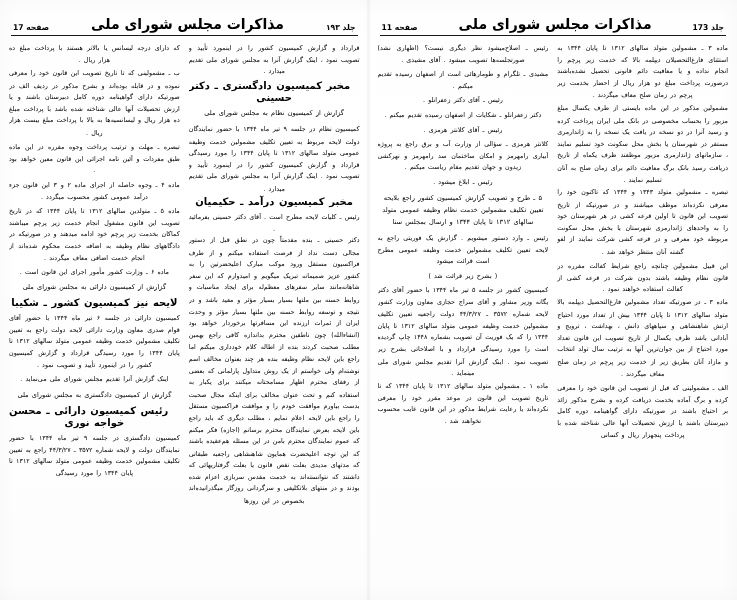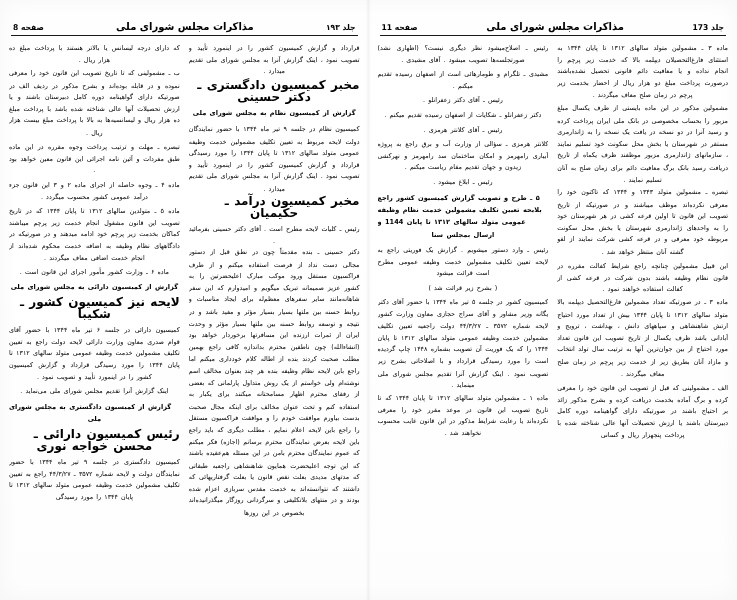--- a/index.html
+++ b/index.html
@@ -68,21 +68,21 @@
   }
   .hdr-item {
     font-size: 7.6px;
     font-weight: bold;
     letter-spacing: 0.1px;
     white-space: nowrap;
     color: #141414;
     transform: scaleY(1.06);
   }
   .hdr-center {
-    font-size: 10px;
+    font-size: 14px;
     font-weight: bold;
     color: #121212;
   }
   .rule {
     height: 0;
     border-top: 1.9px solid #1b1b1b;
     margin: 2px 2px 6px 2px;
     opacity: 0.9;
   }
 
@@ -108,31 +108,31 @@
     direction: rtl;
     color: #121212;
     word-spacing: 1.1px;
     transform: scaleY(1.02);
   }
   .para.centered {
     text-align: center;
     text-align-last: center;
   }
   .para.heading {
-    font-weight: bold;
+    font-weight: normal;
     font-size: 6.6px;
-    text-align: left;
+    text-align: center;
     text-align-last: center;
     line-height: 12.2px;
     margin: 4px 0 4px 0;
   }
   .para.subheading {
     font-weight: bold;
-    font-size: 12px;
-    text-align: right;
+    font-size: 10px;
+    text-align: left;
     text-align-last: center;
     line-height: 11.8px;
     margin: 3px 0 3px 0;
   }
 
   
   .scan-ink {
     filter: blur(0.22px) contrast(1.28) brightness(0.97);
   }
 
@@ -148,21 +148,21 @@
 <body>
 
 <div id="scan-surface"></div>
 
 <div id="spread" class="scan-ink">
 
   <div class="page page-left">
     <div class="page-header">
       <span class="hdr-item">جلد ۱۹۳</span>
       <span class="hdr-item hdr-center">مذاکرات مجلس شورای ملی</span>
-      <span class="hdr-item">صفحه 8</span>
+      <span class="hdr-item">صفحه 17</span>
     </div>
     <div class="rule"></div>
 
     <div class="columns">
       <div class="col">
         <p class="para">که دارای درجه لیسانس یا بالاتر هستند با پرداخت مبلغ ده هزار ریال .</p>
         <p class="para">ب ـ مشمولینی که تا تاریخ تصویب این قانون خود را معرفی نموده و در قابله بوده‌اند و بشرح مذکور در ردیف الف در صورتیکه دارای گواهینامه دوره کامل دبیرستان باشند و یا ارزش تحصیلات آنها عالی شناخته شده باشد با پرداخت مبلغ ده هزار ریال و لیسانسیه‌ها به بالا با پرداخت مبلغ بیست هزار ریال .</p>
         <p class="para">تبصره ـ مهلت و ترتیب پرداخت وجوه مقرره در این ماده طبق مفردات و آئین نامه اجرائی این قانون معین خواهد بود .</p>
         <p class="para">ماده ۴ ـ وجوه حاصله از اجرای ماده ۲ و ۳ این قانون جزء درآمد عمومی کشور محسوب میگردد .</p>
         <p class="para">ماده ۵ ـ متولدین سالهای ۱۳۱۲ تا پایان ۱۳۴۴ که در تاریخ تصویب این قانون مشغول انجام خدمت زیر پرچم میباشند کماکان بخدمت زیر پرچم خود ادامه میدهند و در صورتیکه در دادگاههای نظام وظیفه به اضافه خدمت محکوم شده‌اند از انجام خدمت اضافی معاف میگردند .</p>
@@ -198,21 +198,21 @@
 
     <div class="columns">
       <div class="col">
         <p class="para">رئیس ـ اصلاح‌میشود نظر دیگری نیست؟ (اظهاری نشد) صورتجلسه‌ها تصویب میشود . آقای مشیدی .</p>
         <p class="para">مشیدی ـ تلگرام و طومارهائی است از اصفهان رسیده تقدیم میکنم .</p>
         <p class="para">رئیس ـ آقای دکتر زعفرانلو .</p>
         <p class="para">دکتر زعفرانلو ـ شکایات از اصفهان رسیده تقدیم میکنم .</p>
         <p class="para">رئیس ـ آقای کلانتر هرمزی .</p>
         <p class="para">کلانتر هرمزی ـ سؤالی از وزارت آب و برق راجع به پروژه آبیاری رامهرمز و امکان ساختمان سد رامهرمز و نهرکشی زیدون و جهان تقدیم مقام ریاست میکنم .</p>
         <p class="para">رئیس ـ ابلاغ میشود .</p>
-        <p class="para heading">۵ ـ طرح و تصویب گزارش کمیسیون کشور راجع بلایحه تعیین تکلیف مشمولین خدمت نظام وظیفه عمومی متولد سالهای ۱۳۱۲ تا پایان 1144 و ارسال بمجلس سنا</p>
+        <p class="para heading">۵ ـ طرح و تصویب گزارش کمیسیون کشور راجع بلایحه تعیین تکلیف مشمولین خدمت نظام وظیفه عمومی متولد سالهای ۱۳۱۲ تا پایان ۱۳۴۴ و ارسال بمجلس سنا</p>
         <p class="para">رئیس ـ وارد دستور میشویم . گزارش یک فوریتی راجع به لایحه تعیین تکلیف مشمولین خدمت وظیفه عمومی مطرح است قرائت میشود</p>
         <p class="para centered">( بشرح زیر قرائت شد )</p>
         <p class="para">کمیسیون کشور در جلسه ۵ تیر ماه ۱۳۴۴ با حضور آقای دکتر یگانه وزیر مشاور و آقای سراج حجازی معاون وزارت کشور لایحه شماره ۳۵۷۲ ـ ۴۴/۳/۲۷ دولت راجعیه تعیین تکلیف مشمولین خدمت وظیفه عمومی متولد سالهای ۱۳۱۲ تا پایان ۱۳۴۴ را که یک فوریت آن تصویب بشماره ۱۴۴۸ چاپ گردیده است را مورد رسیدگی قرارداد و با اصلاحاتی بشرح زیر تصویب نمود . اینک گزارش آنرا تقدیم مجلس شورای ملی مینماید .</p>
         <p class="para">ماده ۱ ـ مشمولین متولد سالهای ۱۳۱۲ تا پایان ۱۳۴۴ که تا تاریخ تصویب این قانون در موعد مقرر خود را معرفی نکرده‌اند یا رعایت شرایط مذکور در این قانون غایب محسوب نخواهند شد .</p>
       </div>
 
       <div class="col">
         <p class="para">ماده ۳ ـ مشمولین متولد سالهای ۱۳۱۲ تا پایان ۱۳۴۴ به استثنای فارغ‌التحصیلان دیپلمه بالا که خدمت زیر پرچم را انجام نداده و یا معافیت دائم قانونی تحصیل نشده‌باشند درصورت پرداخت مبلغ دو هزار ریال از احضار بخدمت زیر پرچم در زمان صلح معاف میگردند .</p>
         <p class="para">مشمولین مذکور در این ماده بایستی از طرف یکسال مبلغ مزبور را بحساب مخصوصی در بانک ملی ایران پرداخت کرده و رسید آنرا در دو نسخه در یافت یک نسخه را به ژاندارمری مستقر در شهرستان یا بخش محل سکونت خود تسلیم نمایند ، سازمانهای ژاندارمری مزبور موظفند ظرف یکماه از تاریخ دریافت رسید بانک برگ معافیت دائم برای زمان صلح به آنان تسلیم نمایند .</p>
         <p class="para">تبصره ـ مشمولین متولد ۱۳۴۳ و ۱۳۴۴ که تاکنون خود را معرفی نکرده‌اند موظف میباشند و در صورتیکه از تاریخ تصویب این قانون تا اولین قرعه کشی در هر شهرستان خود را به واحدهای ژاندارمری شهرستان یا بخش محل سکونت مربوطه خود معرفی و در قرعه کشی شرکت نمایند از لغو گشته آنان منتظر خواهد شد .</p>

